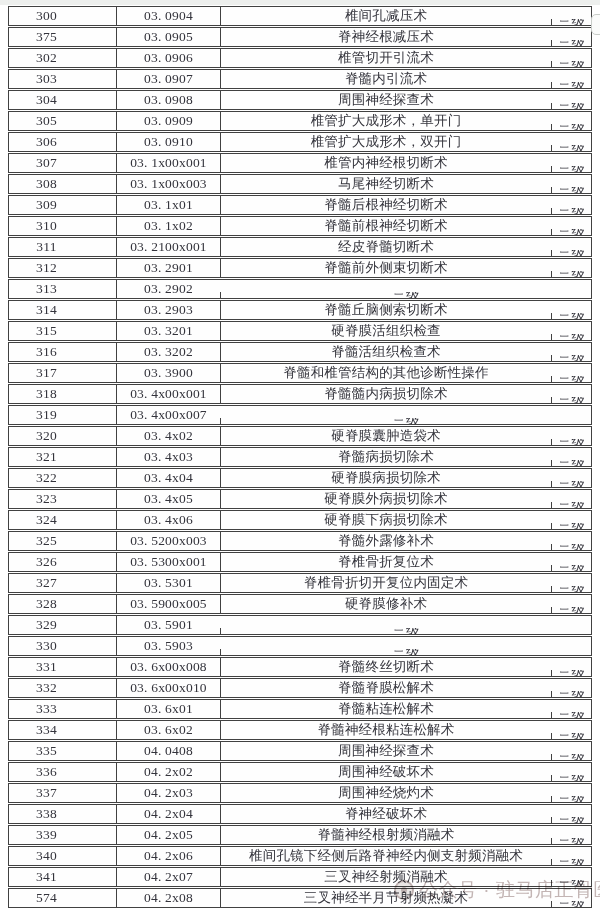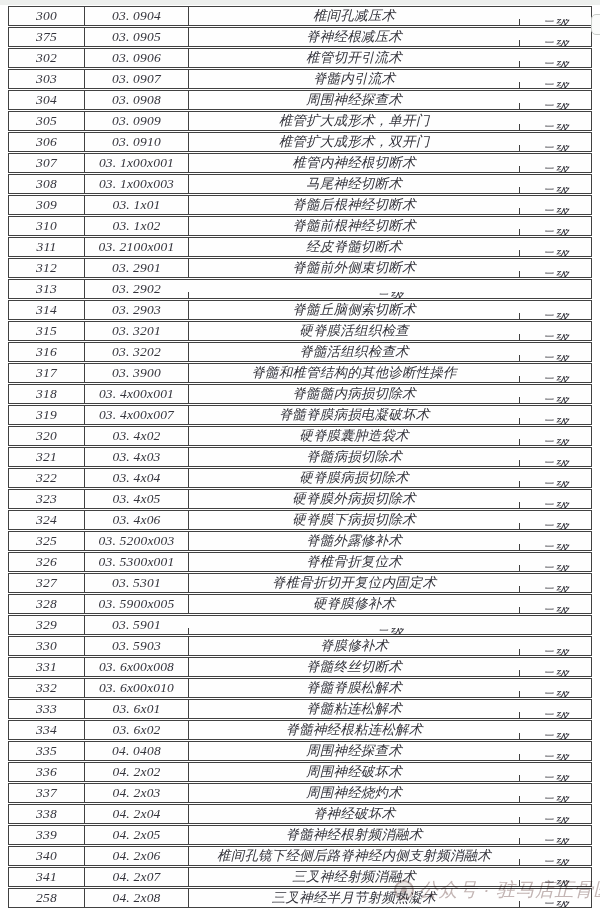--- a/index.html
+++ b/index.html
@@ -1,34 +1,34 @@
 <!DOCTYPE html>
 <html><head>
 <meta charset="utf-8">
 <style>
   html,body{margin:0;padding:0;}
   body{
     width:600px;height:915px;background:#ffffff;
     font-family:"Liberation Serif","DejaVu Serif",serif;
     overflow:hidden;
   }
-  .page{position:relative;width:600px;height:915px;background:#ffffff;overflow:hidden;font-style:italic;}
+  .page{position:relative;width:600px;height:915px;background:#ffffff;overflow:hidden;}
   .top-strip{position:absolute;left:0;top:0;width:600px;height:5px;background:#edefed;}
   .proc-table{position:absolute;left:8px;top:6px;width:584px;}
   .row{
     display:flex;height:20px;box-sizing:border-box;
     border:1.6px solid #414141;background:#fefefe;margin-bottom:1px;
   }
   .cell{
     box-sizing:border-box;display:flex;align-items:center;justify-content:center;
     font-size:13.5px;color:#34343c;white-space:nowrap;overflow:hidden;
     letter-spacing:0.2px;line-height:1;
   }
   .c1{width:75px;}
-  .c2{width:104px;border-left:1.6px solid #414141;}
+  .c2{width:104px;border-left:1.6px solid #414141;margin-left:32px;}
   .c3{width:331px;border-left:1.6px solid #414141;}
   .c4{flex:1;border-left:1.6px solid #414141;margin-top:12px;}
   .watermark{
     position:absolute;left:394px;top:877px;height:26px;
     display:flex;align-items:center;gap:5px;
     color:#c4b6b5;mix-blend-mode:multiply;pointer-events:none;
   }
   .wm-logo{
     width:20px;height:20px;border-radius:50%;box-sizing:border-box;
     border:2.5px solid #c0b2b1;background:rgba(197,185,184,0.35);
@@ -183,21 +183,20 @@
   <div class="row">
     <div class="cell c1">318</div>
     <div class="cell c2">03. 4x00x001</div>
     <div class="cell c3">脊髓髓内病损切除术</div>
     <div class="cell c4">三级</div>
   </div>
 
   <div class="row">
     <div class="cell c1">319</div>
     <div class="cell c2">03. 4x00x007</div>
-    <div class="cell c3">脊髓脊膜病损电凝破坏术</div>
     <div class="cell c4">三级</div>
   </div>
 
   <div class="row">
     <div class="cell c1">320</div>
     <div class="cell c2">03. 4x02</div>
     <div class="cell c3">硬脊膜囊肿造袋术</div>
     <div class="cell c4">三级</div>
   </div>
 
@@ -259,21 +258,20 @@
 
   <div class="row">
     <div class="cell c1">329</div>
     <div class="cell c2">03. 5901</div>
     <div class="cell c4">三级</div>
   </div>
 
   <div class="row">
     <div class="cell c1">330</div>
     <div class="cell c2">03. 5903</div>
-    <div class="cell c3">脊膜修补术</div>
     <div class="cell c4">三级</div>
   </div>
 
   <div class="row">
     <div class="cell c1">331</div>
     <div class="cell c2">03. 6x00x008</div>
     <div class="cell c3">脊髓终丝切断术</div>
     <div class="cell c4">三级</div>
   </div>
 
@@ -341,21 +339,21 @@
   </div>
 
   <div class="row">
     <div class="cell c1">341</div>
     <div class="cell c2">04. 2x07</div>
     <div class="cell c3">三叉神经射频消融术</div>
     <div class="cell c4">三级</div>
   </div>
 
   <div class="row">
-    <div class="cell c1">258</div>
+    <div class="cell c1">574</div>
     <div class="cell c2">04. 2x08</div>
     <div class="cell c3">三叉神经半月节射频热凝术</div>
     <div class="cell c4">三级</div>
   </div>
 </div>
 
   <div class="float-frag"></div>
 
   <div class="watermark">
     <span class="wm-logo"></span>

